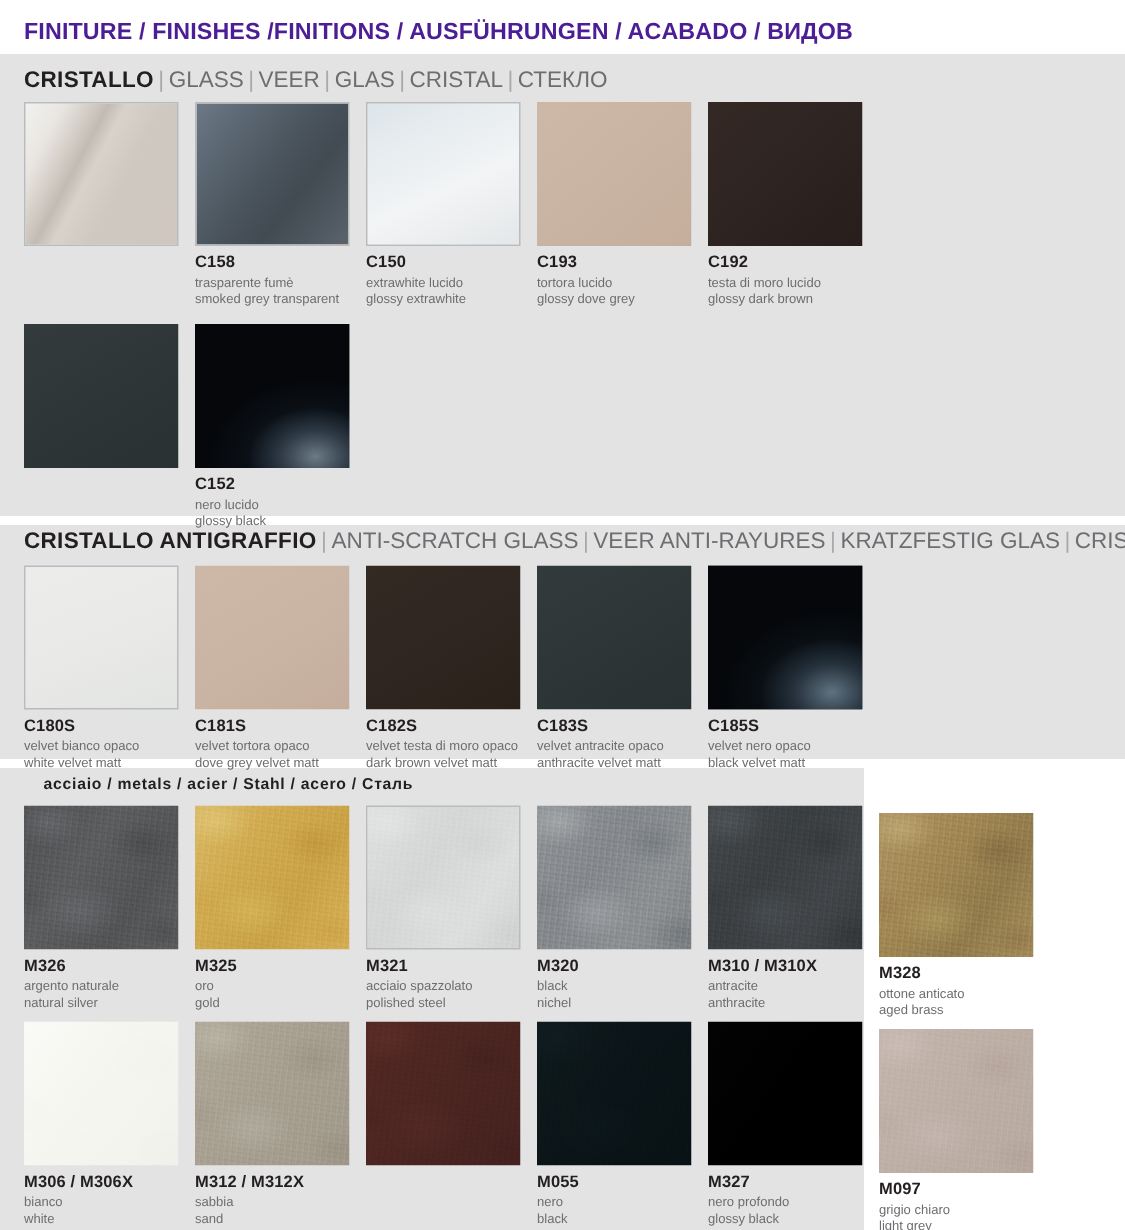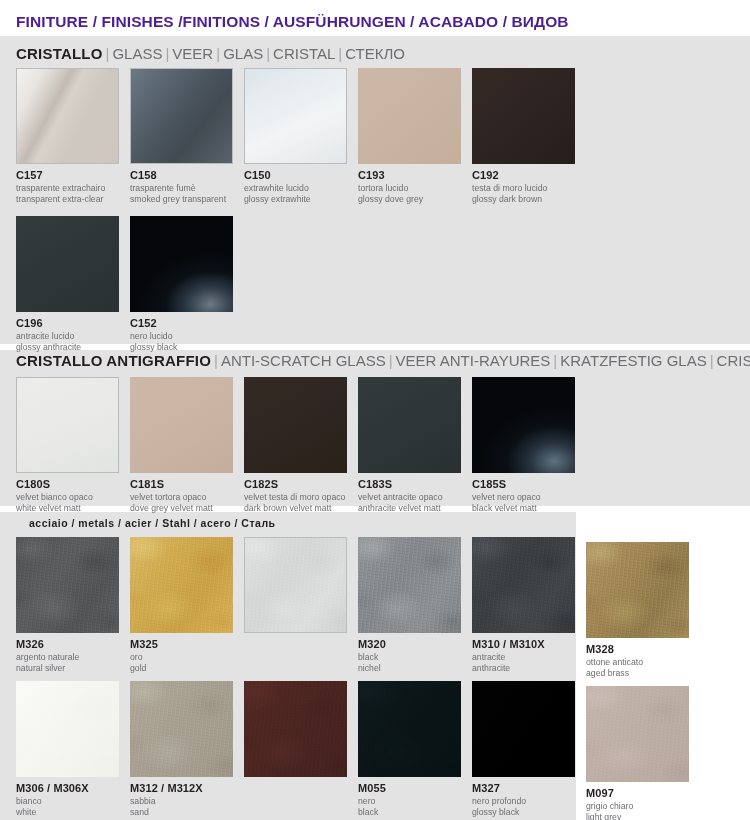--- a/index.html
+++ b/index.html
@@ -128,25 +128,20 @@
 
 <div class="sec-head" id="head-acciaio">
   <span class="bold">acciaio / metals / acier / Stahl / acero / Сталь</span>
 </div>
 
 <div class="cell" style="left:16px;top:68px">
   <div class="chip glass-border">
     <div class="gloss" style="background:
         linear-gradient(118deg,#f2f1ef 0%,#e9e6e2 17%,#d2cbc4 30%,#c3bbb3 37%,#d8d2cb 45%,#cfc8c1 62%,#cfc7bf 100%)"></div>
   </div>
-  <div class="labels">
-    <div class="code">C157</div>
-    <div class="desc">trasparente extrachairo</div>
-    <div class="desc">transparent extra-clear</div>
-  </div>
 </div>
 
 <div class="cell" style="left:130px;top:68px">
   <div class="chip glass-border">
     <div class="gloss" style="background:
         linear-gradient(128deg,#6c7a86 0%,#5b6772 22%,#4a545d 48%,#424a52 66%,#4e575f 84%,#5b646b 100%)"></div>
   </div>
   <div class="labels">
     <div class="code">C158</div>
     <div class="desc">trasparente fumè</div>
@@ -185,25 +180,20 @@
     <div class="code">C192</div>
     <div class="desc">testa di moro lucido</div>
     <div class="desc">glossy dark brown</div>
   </div>
 </div>
 
 <div class="cell" style="left:16px;top:216px">
   <div class="chip">
     <div class="gloss" style="background:linear-gradient(150deg,#333b3d 0%,#2e3638 45%,#2a3133 100%)"></div>
   </div>
-  <div class="labels">
-    <div class="code">C196</div>
-    <div class="desc">antracite lucido</div>
-    <div class="desc">glossy anthracite</div>
-  </div>
 </div>
 
 <div class="cell" style="left:130px;top:216px">
   <div class="chip">
     <div class="gloss" style="background:
         radial-gradient(ellipse 70% 55% at 78% 92%, #6b7a86 0%, #2e3a46 32%, #0b1016 62%, #05070a 100%),
         linear-gradient(160deg,#04060a 0%,#060a10 100%)"></div>
   </div>
   <div class="labels">
     <div class="code">C152</div>
@@ -294,20 +284,25 @@
     <div class="desc">gold</div>
   </div>
 </div>
 
 <div class="cell metal" style="left:244px;top:537px">
   <div class="chip glass-border">
     <div class="gloss" style="background:linear-gradient(125deg,#dcdedd 0%,#d2d4d3 40%,#dadcdb 72%,#cfd1d0 100%)"></div>
     <div class="mottle"></div>
       <div class="noise"></div>
   </div>
+  <div class="labels">
+    <div class="code">M321</div>
+    <div class="desc">acciaio spazzolato</div>
+    <div class="desc">polished steel</div>
+  </div>
 </div>
 
 <div class="cell metal" style="left:358px;top:537px">
   <div class="chip">
     <div class="gloss" style="background:linear-gradient(125deg,#8d9194 0%,#82868a 40%,#8a8e91 72%,#7d8184 100%)"></div>
     <div class="mottle"></div>
       <div class="noise"></div>
   </div>
   <div class="labels">
     <div class="code">M320</div>

